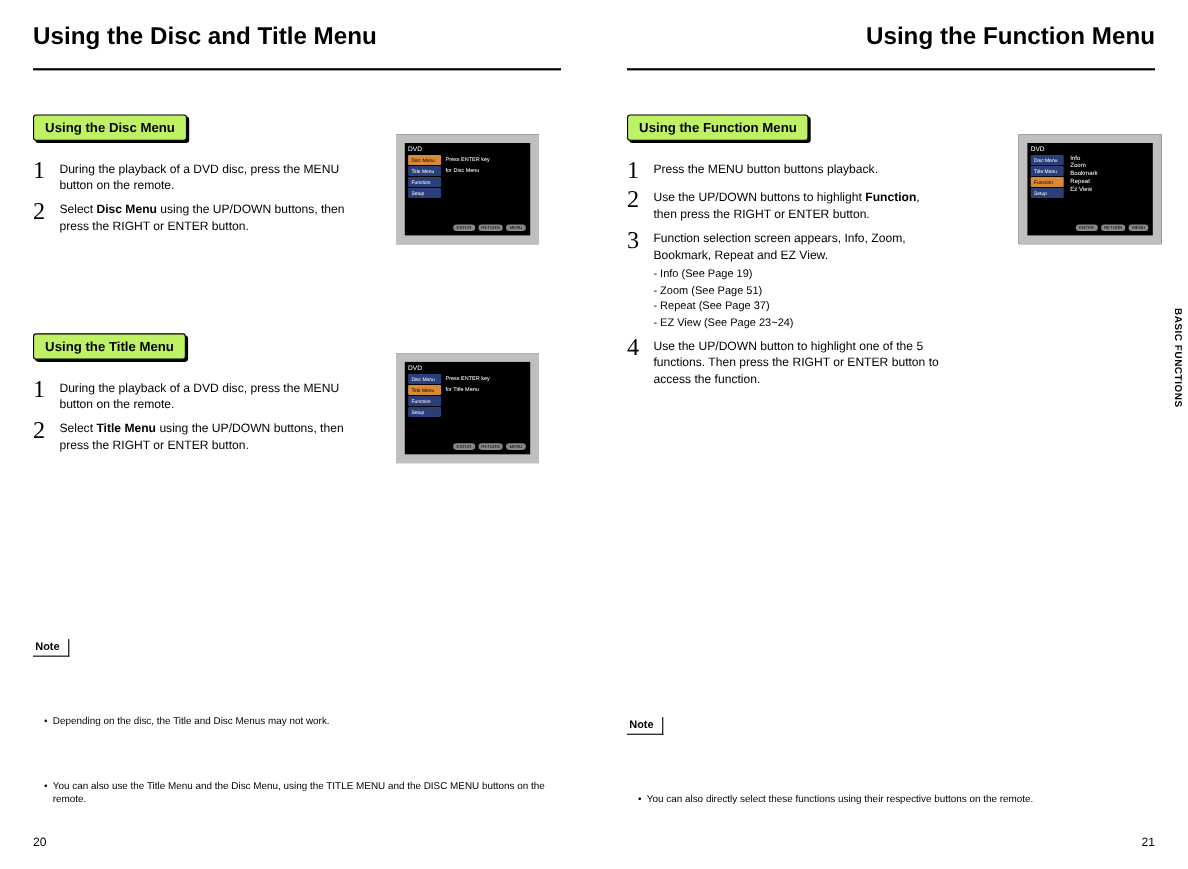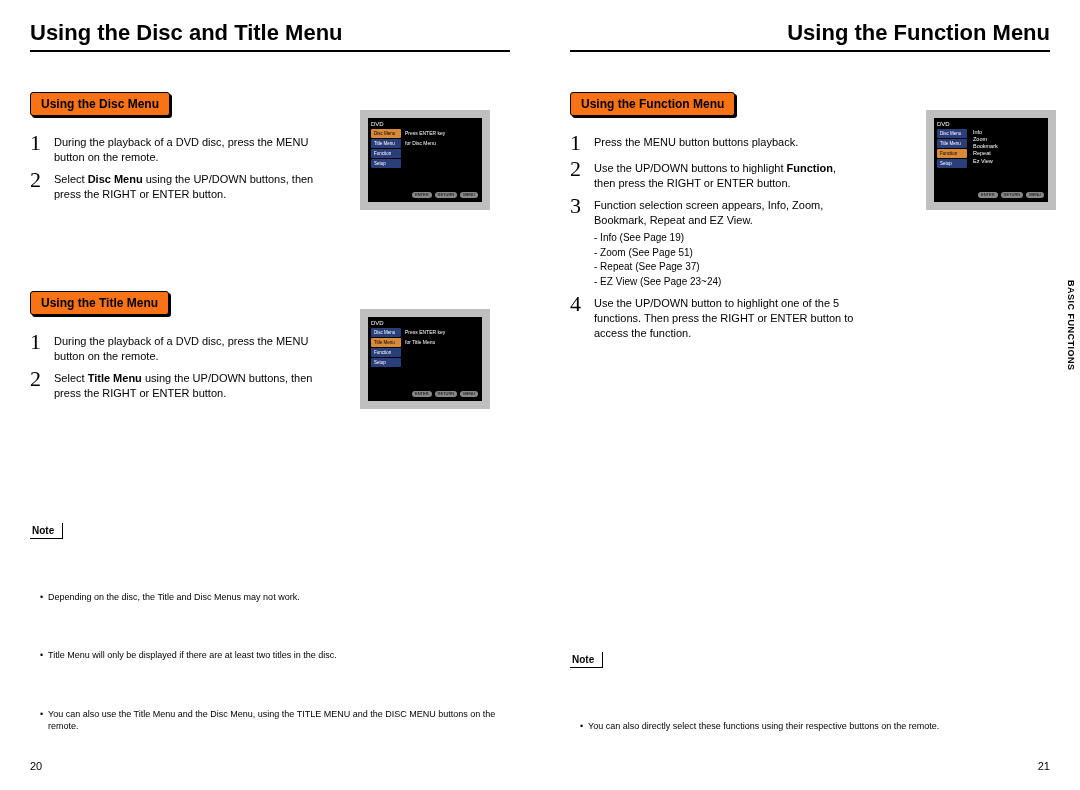--- a/index.html
+++ b/index.html
@@ -21,30 +21,30 @@
   .page-right { left: 540px; }
   .page-inner {
     padding: 20px 30px 20px 30px;
     position: relative;
     height: 100%;
   }
   .page-heading {
     font-size: 22px;
     font-weight: bold;
     border-bottom: 2px solid #000;
-    padding-bottom: 4px;
+    padding-bottom: 16px;
     margin-bottom: 40px;
   }
   .page-heading.left { text-align: left; }
   .page-heading.right { text-align: right; }
   .section-label {
     display: inline-block;
     font-size: 12px;
     font-weight: bold;
-    background: #f97316;
+    background: #bef264;
     border: 1.5px solid #000;
     border-radius: 3px;
     padding: 4px 10px;
     margin-bottom: 16px;
     box-shadow: 2px 2px 0 #000;
   }
   .steps {
     margin-bottom: 30px;
     position: relative;
   }
@@ -271,21 +271,20 @@
           <div class="footer-btn">RETURN</div>
           <div class="footer-btn">MENU</div>
         </div>
       </div>
     </div>
 
     <div class="note-box">
       <div class="note-label">Note</div>
       <div class="note-list">
         <div>Depending on the disc, the Title and Disc Menus may not work.</div>
-        <div>Title Menu will only be displayed if there are at least two titles in the disc.</div>
         <div>You can also use the Title Menu and the Disc Menu, using the TITLE MENU and the DISC MENU buttons on the remote.</div>
       </div>
     </div>
 
     <div class="page-num left">20</div>
   </div>
 </div>
 
 <div class="page page-right">
   <div class="page-inner">

